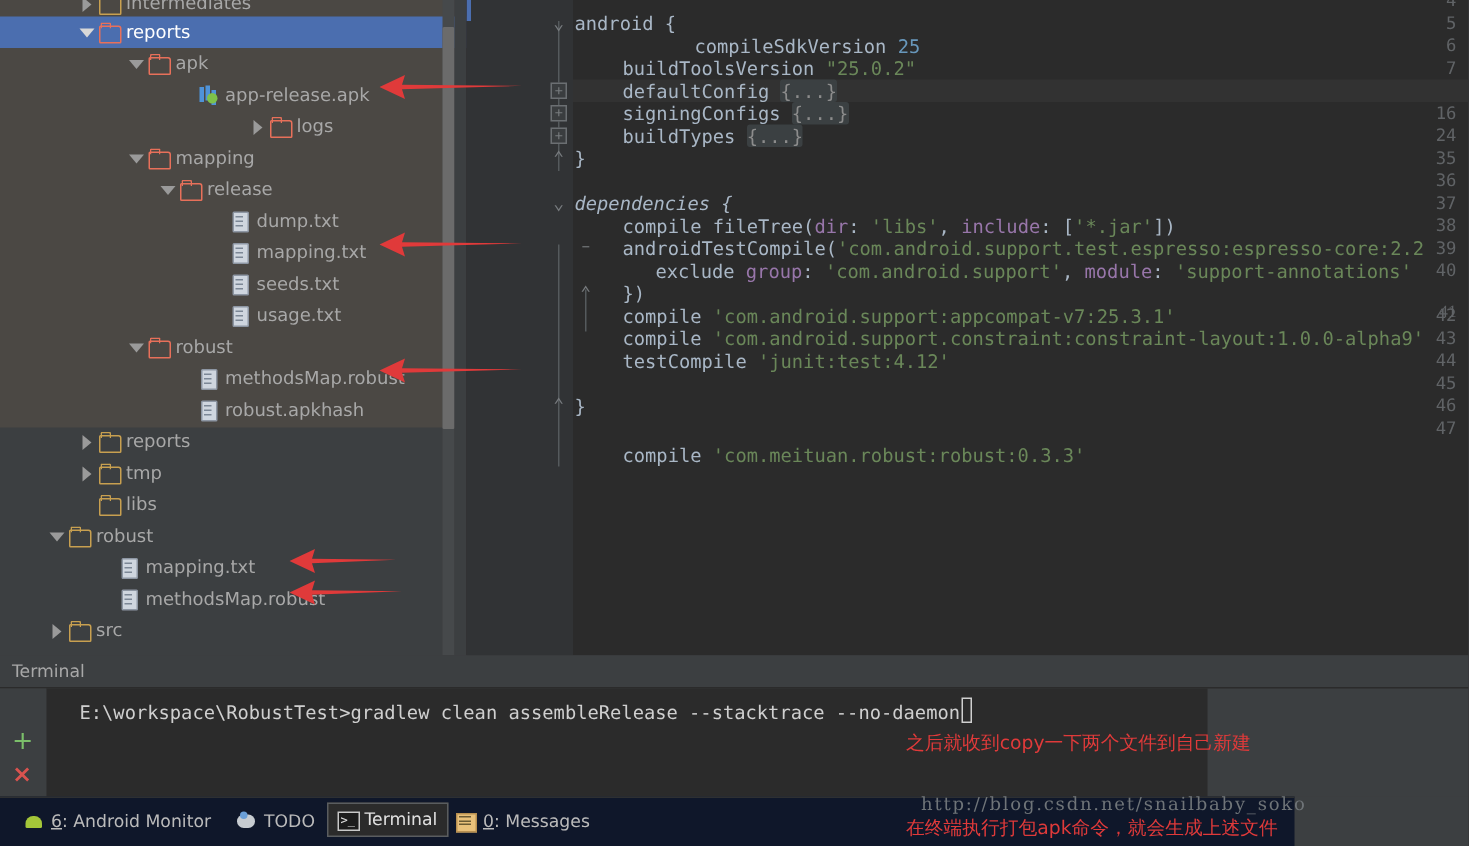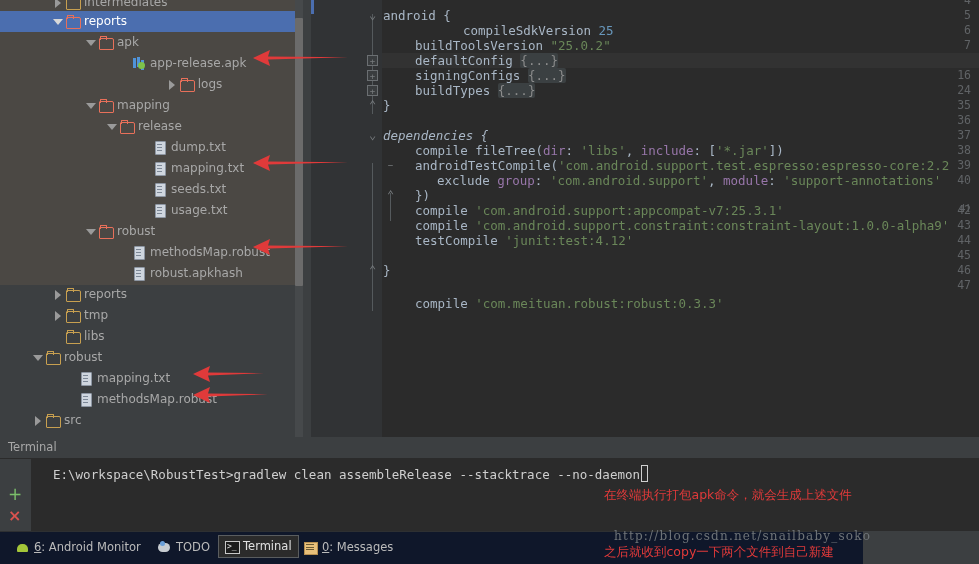--- a/index.html
+++ b/index.html
@@ -307,21 +307,21 @@
     left: 8px; top: 50px;
     font-size: 16px;
     color: #d9534f;
     line-height: 14px;
     font-weight: bold;
     font-family: "DejaVu Sans", sans-serif;
   }
   #terminal-body {
     position: absolute;
     left: 31px; top: 22px;
-    width: 948px; height: 72px;
+    width: 774px; height: 72px;
     background: #2b2b2b;
   }
   #terminal-line {
     position: absolute;
     left: 22px; top: 8px;
     font-size: 12.5px;
     color: #cfcfcf;
     white-space: pre;
     font-family: "DejaVu Sans Mono", monospace;
   }
@@ -567,22 +567,22 @@
       <div id="term-add">+</div>
       <div id="term-close">×</div>
     </div>
     <div id="terminal-body">
       <div id="terminal-line">E:\workspace\RobustTest&gt;gradlew clean assembleRelease --stacktrace --no-daemon</div>
       <div id="terminal-caret" style="left: 610px;"></div>
     </div>
   </div>
 
   <div id="cn-note">
+    <div>之后就收到copy一下两个文件到自己新建</div>
     <div>在终端执行打包apk命令，就会生成上述文件</div>
-    <div>之后就收到copy一下两个文件到自己新建</div>
     
   </div>
 
   <div id="status-bar">
       <div class="tool-btn" style="left: 10px;"><span class="tool-ico android"></span><span class="underline-char">6</span><span>: Android Monitor</span></div>
       <div class="tool-btn" style="left: 152px;"><span class="tool-ico todo"></span><span>TODO</span></div>
       <div class="tool-btn active" style="left: 218px;"><span class="tool-ico terminal"></span><span>Terminal</span></div>
       <div class="tool-btn" style="left: 298px;"><span class="tool-ico messages"></span><span class="underline-char">0</span><span>: Messages</span></div>
     </div>
 

